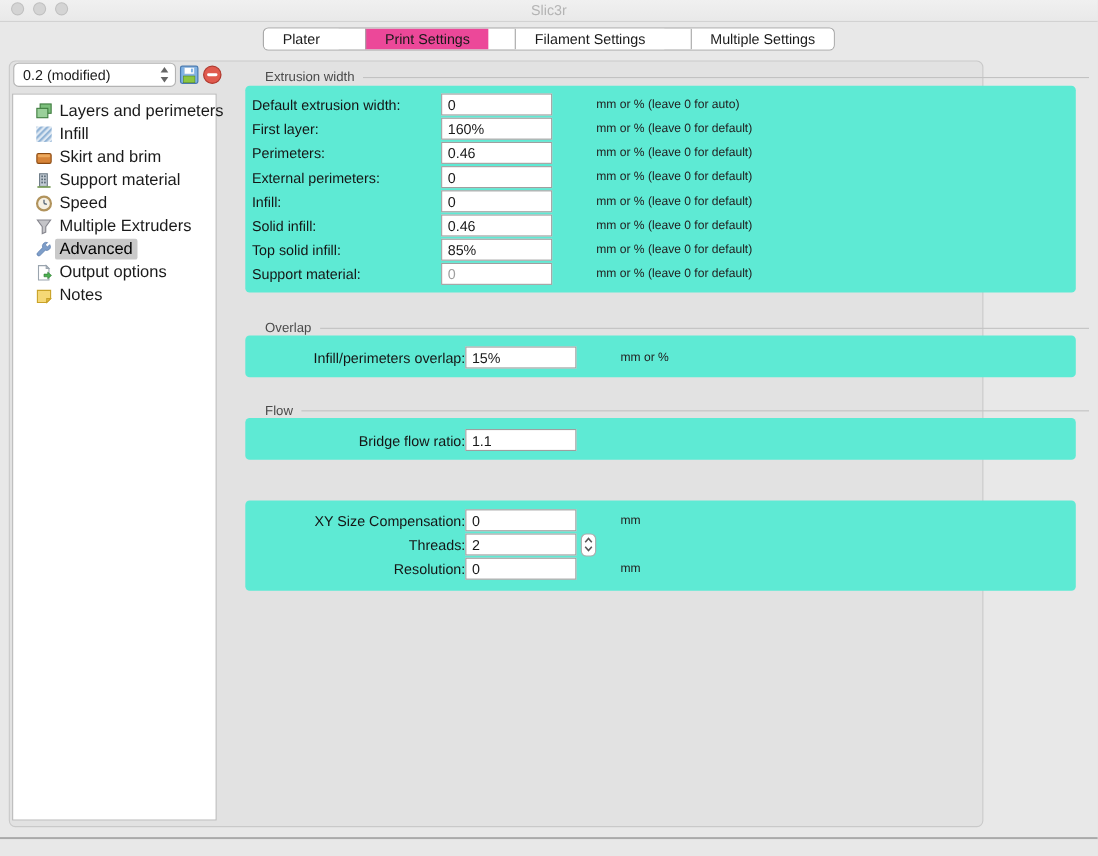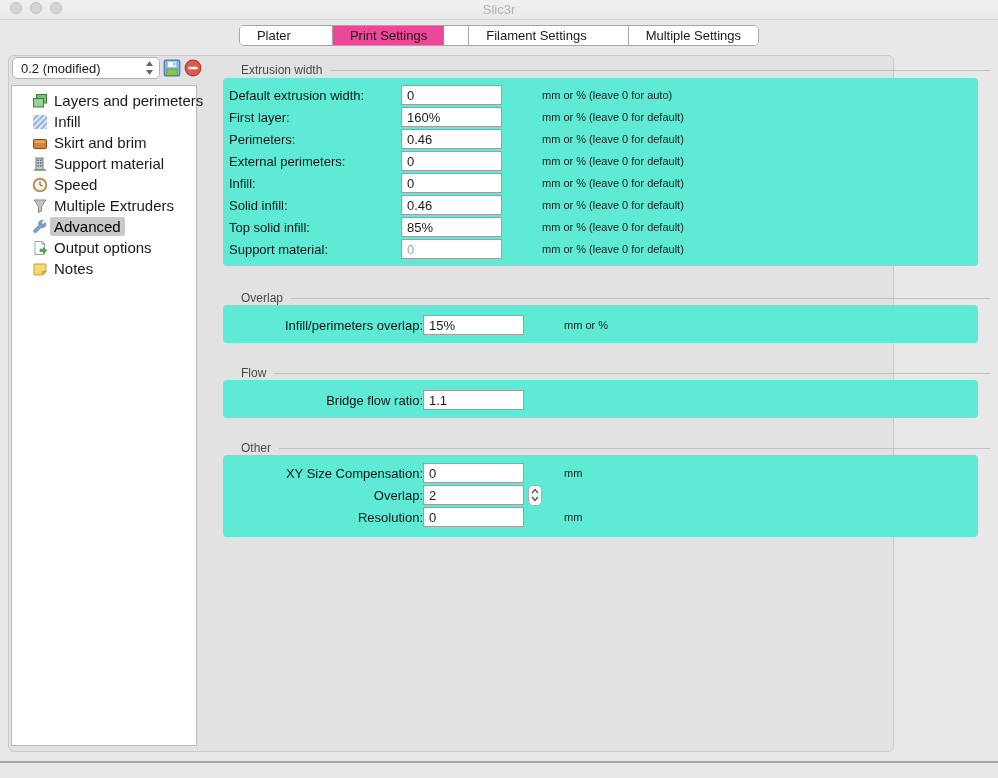--- a/index.html
+++ b/index.html
@@ -310,32 +310,28 @@
       <span class="rule"></span>
     </div>
     <div class="sec-panel w2" style="top:324px; height:38px; padding-top:9px;">
       <div class="row">
         <label>Bridge flow ratio:</label>
         <input value="1.1" style="">
         <span class="hint"></span>
       </div>
     </div>
 
-    <div class="sec-head" style="top:384px;">
-      <span>Other</span>
-      <span class="rule"></span>
-    </div>
     <div class="sec-panel w2" style="top:399px; height:82px; padding-top:7px;">
       <div class="row">
         <label>XY Size Compensation:</label>
         <input value="0" style="">
         <span class="hint">mm</span>
       </div>
       <div class="row">
-        <label>Overlap:</label>
+        <label>Threads:</label>
         <input value="2" style="">
         <span class="spin">
           <svg width="8" height="14" viewBox="0 0 8 14">
             <path d="M1 5 L4 1.5 L7 5" fill="none" stroke="#555" stroke-width="1.4"></path>
             <path d="M1 9 L4 12.5 L7 9" fill="none" stroke="#555" stroke-width="1.4"></path>
           </svg>
         </span>
       </div>
       <div class="row">
         <label>Resolution:</label>

